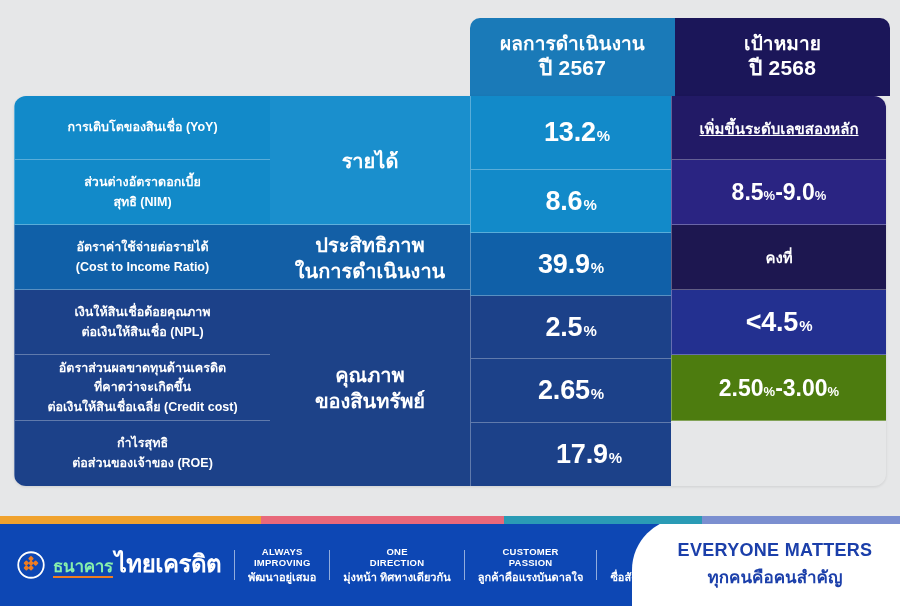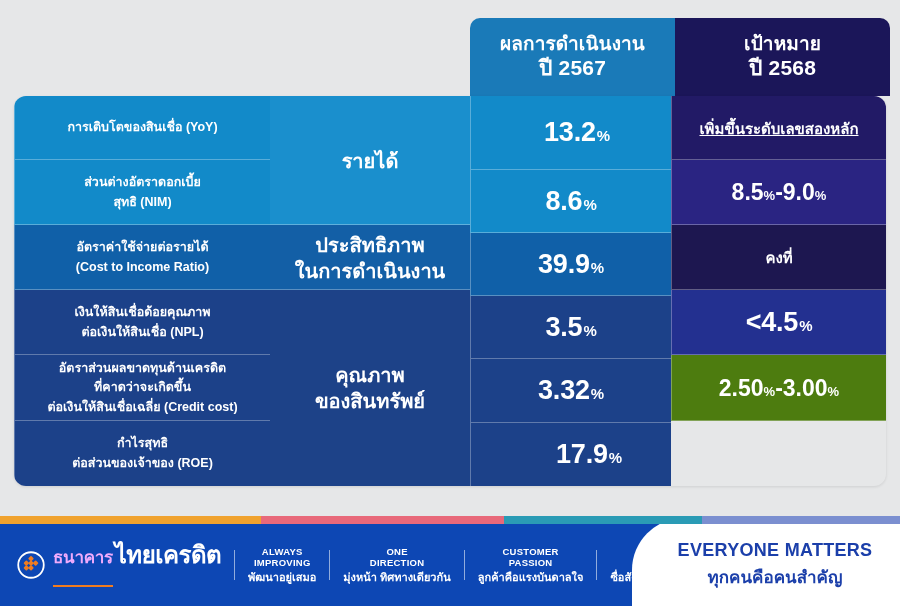--- a/index.html
+++ b/index.html
@@ -85,22 +85,22 @@
   .footer{
     position:absolute;left:0;top:524px;width:900px;height:82px;
     background:#0d47b4;overflow:hidden;
   }
   .footer-inner{position:relative;width:100%;height:100%;display:flex;align-items:center;}
 
   .logo-block{display:flex;align-items:center;margin-left:16px;}
   .logo-mark{width:30px;height:30px;flex:0 0 30px;}
   .logo-text{display:flex;align-items:baseline;margin-left:7px;}
   .logo-text .small{
-    font-size:17px;font-weight:700;color:#f0abfc;letter-spacing:-.3px;
-    border-bottom:2.5px solid #f07c1f;padding-bottom:19px;line-height:1;
+    font-size:17px;font-weight:700;color:#86efac;letter-spacing:-.3px;
+    border-bottom:2.5px solid #f07c1f;padding-bottom:1px;line-height:1;
   }
   .logo-text .big{font-size:24px;font-weight:700;color:#fff;letter-spacing:-.5px;margin-left:2px;line-height:1;}
 
   .divider{width:1px;height:30px;background:rgba(255,255,255,.55);margin:0 13px;}
 
   .pillar{text-align:center;color:#fff;line-height:1.2;}
   .pillar .en{font-size:9.5px;font-weight:700;letter-spacing:.25px;display:block;}
   .pillar .th{font-size:11px;font-weight:700;display:block;margin-top:2px;text-align:center;}
 
   .slogan-panel{
@@ -175,24 +175,24 @@
       <div class="cell t-lightblue2 sep-b" style="height:76px;padding-left:12px;">
         <span class="val"><span>13.2</span><span class="pct">%</span></span>
       </div>
       <div class="cell t-lightblue2 sep-b" style="height:65px;">
         <span class="val"><span>8.6</span><span class="pct">%</span></span>
       </div>
       <div class="cell t-midblue2 sep-b" style="height:65px;">
         <span class="val"><span>39.9</span><span class="pct">%</span></span>
       </div>
       <div class="cell t-deepblue2 sep-b" style="height:65px;">
-        <span class="val"><span>3.5</span><span class="pct">%</span></span>
+        <span class="val"><span>2.5</span><span class="pct">%</span></span>
       </div>
       <div class="cell t-deepblue2 sep-b" style="height:66px;">
-        <span class="val"><span>3.32</span><span class="pct">%</span></span>
+        <span class="val"><span>2.65</span><span class="pct">%</span></span>
       </div>
       <div class="cell t-deepblue2" style="height:65px;padding-left:36px;">
         <span class="val"><span>17.9</span><span class="pct">%</span></span>
       </div>
     </div>
 
     <div class="col col-target">
       <div class="cell t-navy sep-b" style="height:64px;text-decoration:underline;">
         <span class="val-sm">เพิ่มขึ้นระดับเลขสองหลัก</span>
       </div>

